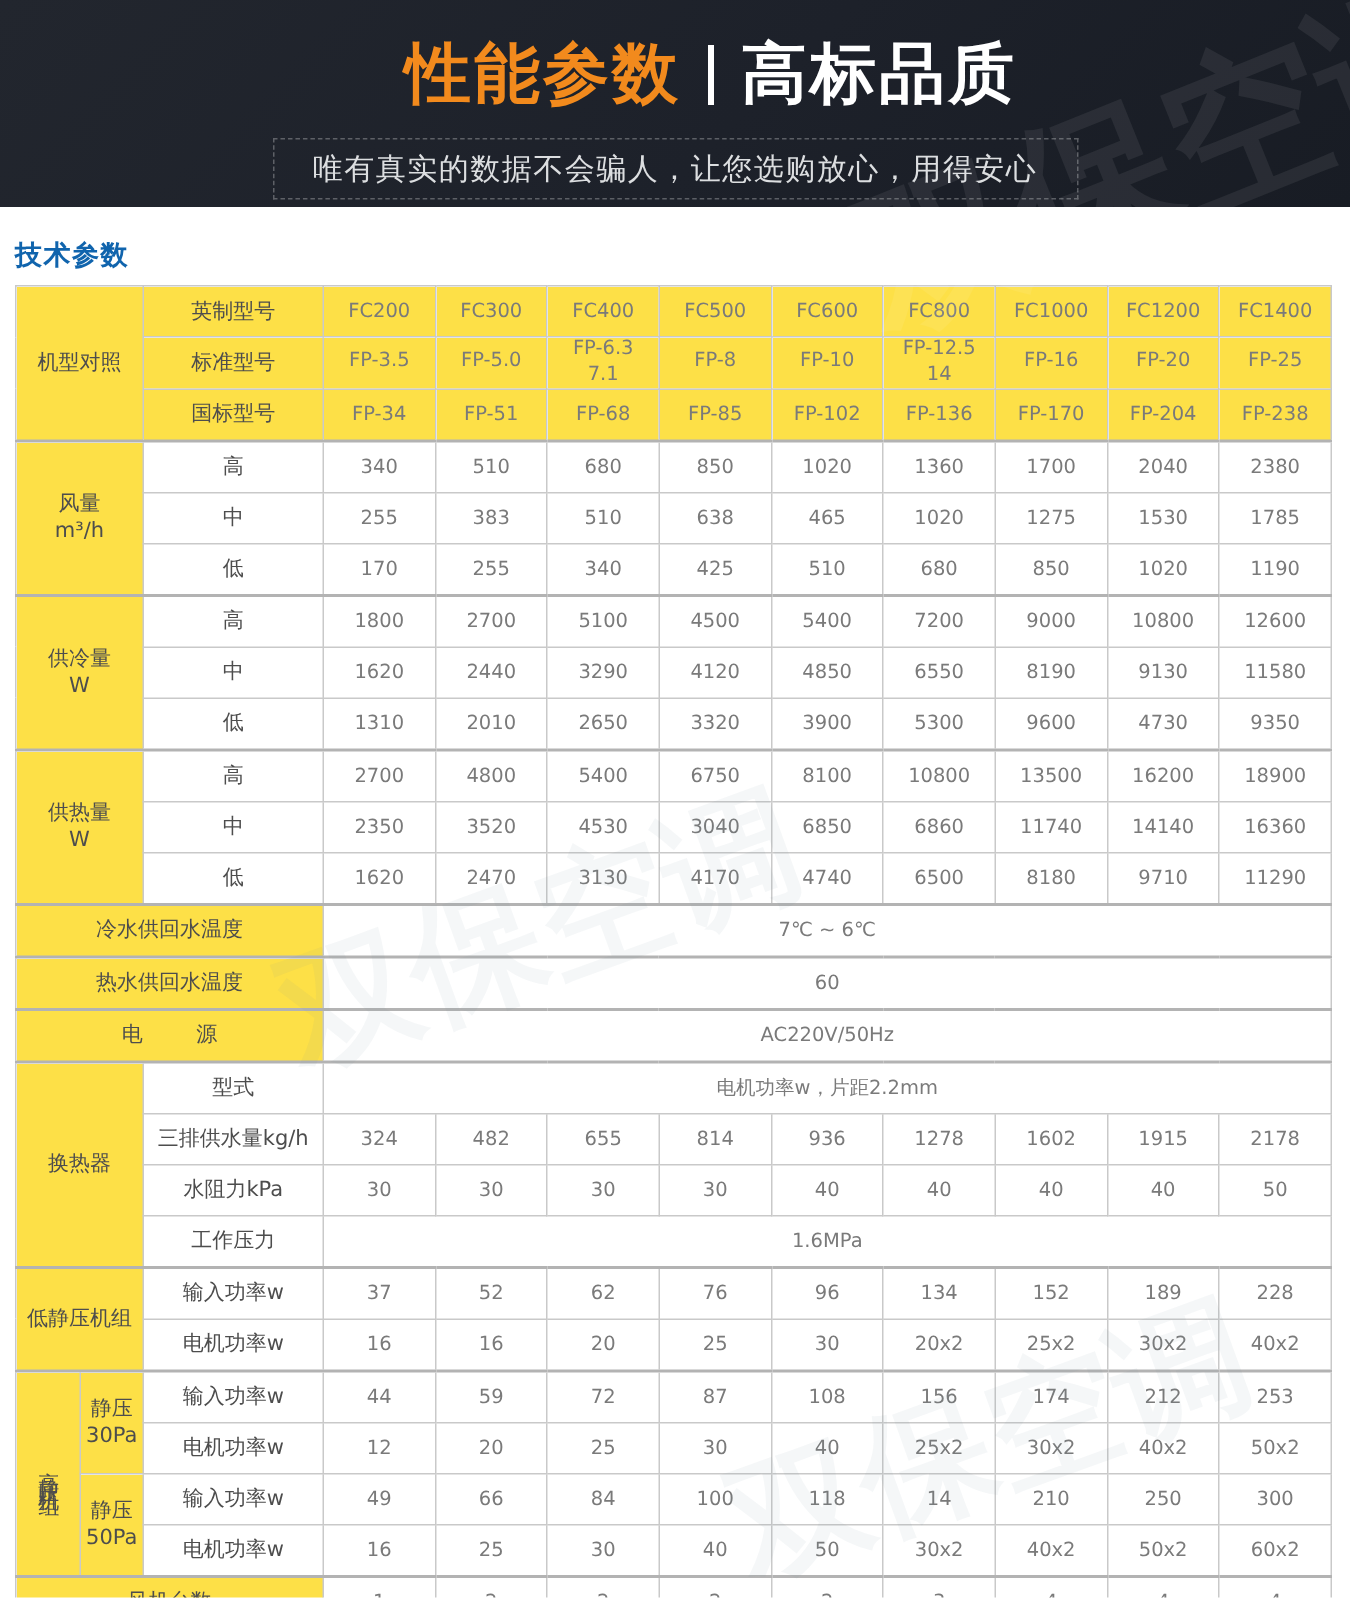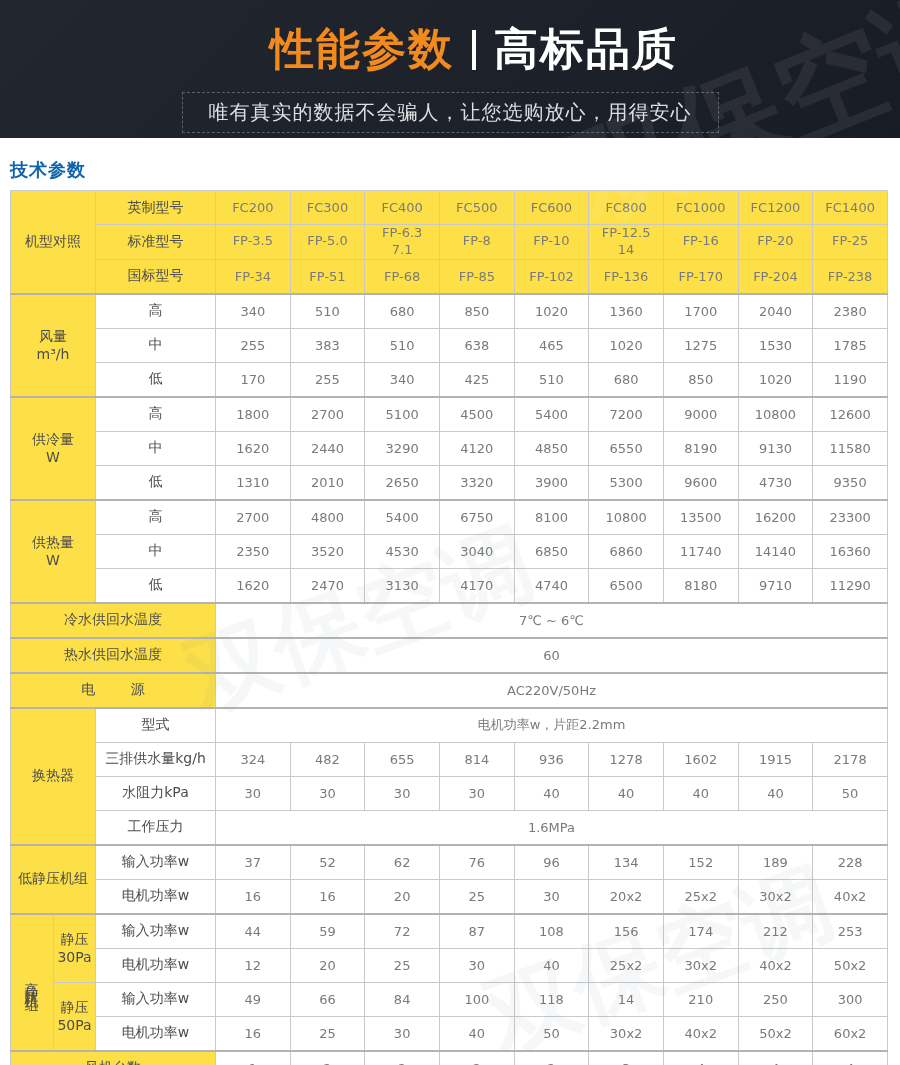--- a/index.html
+++ b/index.html
@@ -192,21 +192,21 @@
 W</td>
   <td class="lbl">高</td>
   <td>2700</td>
         <td>4800</td>
         <td>5400</td>
         <td>6750</td>
         <td>8100</td>
         <td>10800</td>
         <td>13500</td>
         <td>16200</td>
-        <td>23300</td>
+        <td>18900</td>
 </tr>
 <tr>
   <td class="lbl">中</td>
   <td>2350</td>
         <td>3520</td>
         <td>4530</td>
         <td>3040</td>
         <td>6850</td>
         <td>6860</td>
         <td>11740</td>

